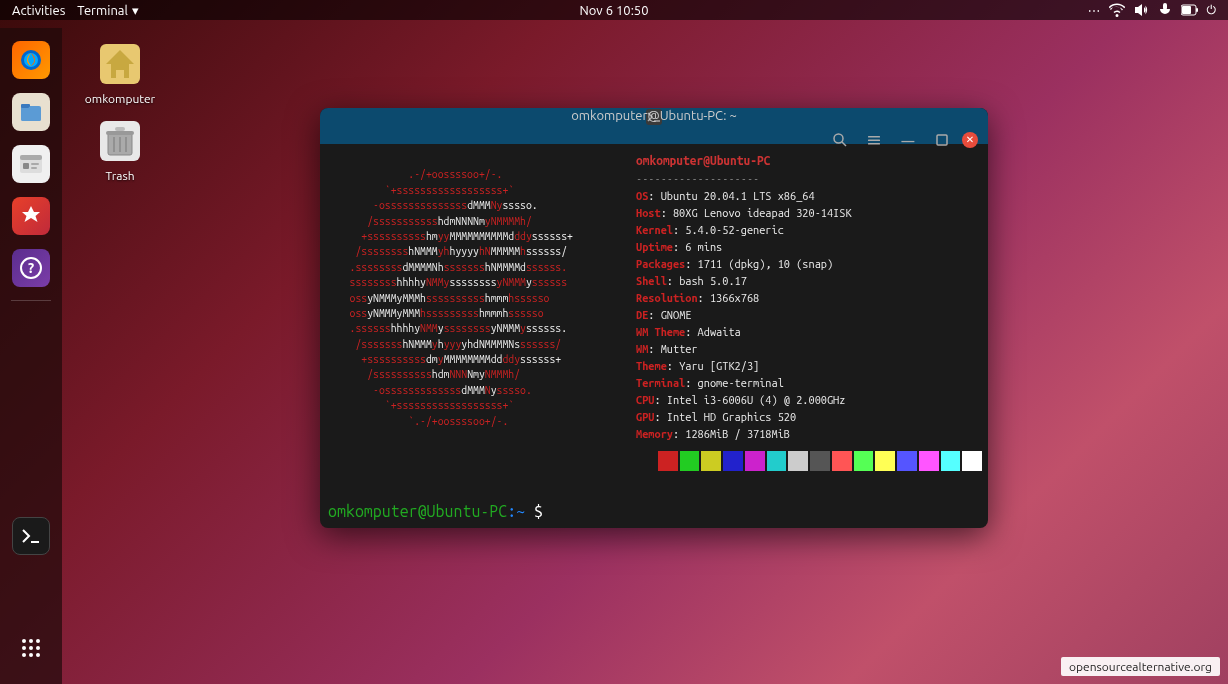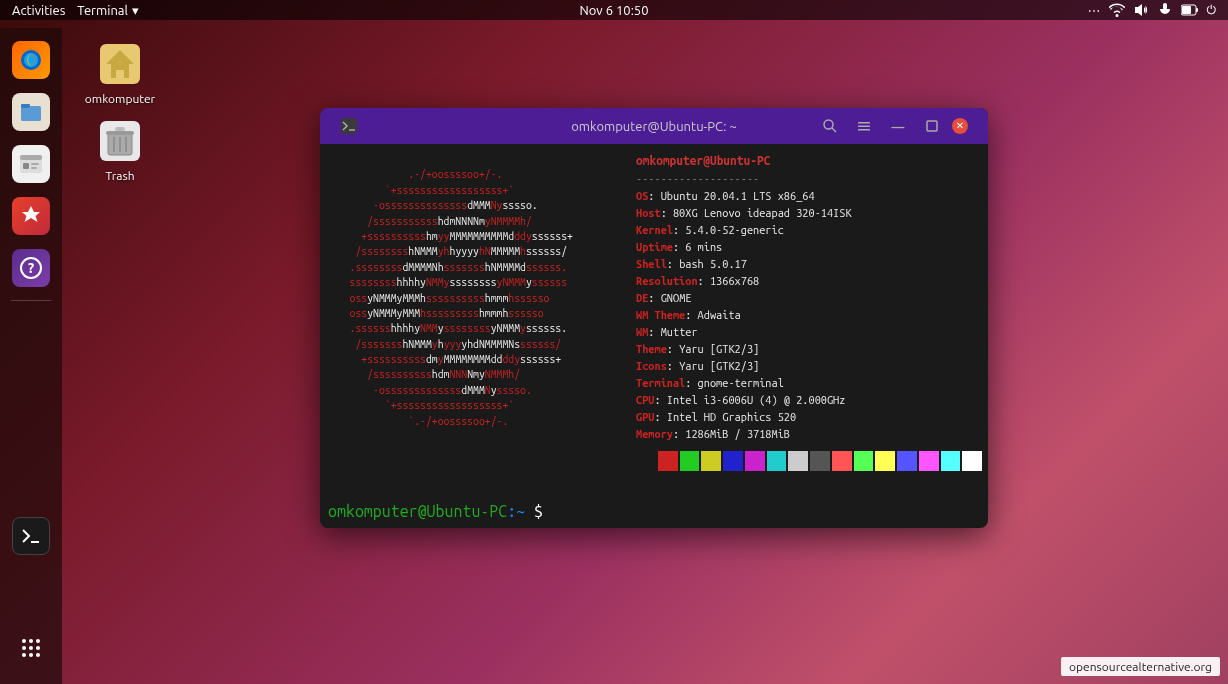--- a/index.html
+++ b/index.html
@@ -112,26 +112,27 @@
       height: 420px;
       background: #1a1a1a;
       border-radius: 8px;
       box-shadow: 0 8px 32px rgba(0,0,0,0.6);
       display: flex;
       flex-direction: column;
       overflow: hidden;
     }
     .terminal-titlebar {
       height: 36px;
-      background: #4c1d95;
+      background: #0c4a6e;
       display: flex;
       align-items: center;
       justify-content: space-between;
-      padding: 0 20px;
+      padding: 0 10px;
       flex-shrink: 0;
+      flex-direction: column;
     }
     .term-btn {
       width: 28px; height: 28px;
       border-radius: 4px;
       display: flex; align-items: center; justify-content: center;
       cursor: pointer;
       color: #ccc;
       font-size: 16px;
     }
 
@@ -412,27 +413,27 @@
 
     <div class="terminal-right">
       <div style="color:#cc3333;font-family:'Ubuntu Mono','Courier New',monospace;font-size:12px;font-weight:bold;">omkomputer@Ubuntu-PC</div>
       <div style="color:#888;font-family:'Ubuntu Mono','Courier New',monospace;font-size:11px;">--------------------</div>
 
       <div id="sysinfo-lines" style="font-family:'Ubuntu Mono','Courier New',monospace;font-size:11px;line-height:1.55;">
           <div><span style="color: rgb(204, 34, 34); font-weight: bold;">OS</span><span style="color: rgb(238, 238, 238);">: Ubuntu 20.04.1 LTS x86_64</span></div>
           <div><span style="color: rgb(204, 34, 34); font-weight: bold;">Host</span><span style="color: rgb(238, 238, 238);">: 80XG Lenovo ideapad 320-14ISK</span></div>
           <div><span style="color: rgb(204, 34, 34); font-weight: bold;">Kernel</span><span style="color: rgb(238, 238, 238);">: 5.4.0-52-generic</span></div>
           <div><span style="color: rgb(204, 34, 34); font-weight: bold;">Uptime</span><span style="color: rgb(238, 238, 238);">: 6 mins</span></div>
+          <div><span style="color: rgb(204, 34, 34); font-weight: bold;">Packages</span><span style="color: rgb(238, 238, 238);">: 1711 (dpkg), 10 (snap)</span></div>
           <div><span style="color: rgb(204, 34, 34); font-weight: bold;">Shell</span><span style="color: rgb(238, 238, 238);">: bash 5.0.17</span></div>
           <div><span style="color: rgb(204, 34, 34); font-weight: bold;">Resolution</span><span style="color: rgb(238, 238, 238);">: 1366x768</span></div>
           <div><span style="color: rgb(204, 34, 34); font-weight: bold;">DE</span><span style="color: rgb(238, 238, 238);">: GNOME</span></div>
           <div><span style="color: rgb(204, 34, 34); font-weight: bold;">WM Theme</span><span style="color: rgb(238, 238, 238);">: Adwaita</span></div>
           <div><span style="color: rgb(204, 34, 34); font-weight: bold;">WM</span><span style="color: rgb(238, 238, 238);">: Mutter</span></div>
           <div><span style="color: rgb(204, 34, 34); font-weight: bold;">Theme</span><span style="color: rgb(238, 238, 238);">: Yaru [GTK2/3]</span></div>
-          <div><span style="color: rgb(204, 34, 34); font-weight: bold;">Icons</span><span style="color: rgb(238, 238, 238);">: Yaru [GTK2/3]</span></div>
           <div><span style="color: rgb(204, 34, 34); font-weight: bold;">Terminal</span><span style="color: rgb(238, 238, 238);">: gnome-terminal</span></div>
           <div><span style="color: rgb(204, 34, 34); font-weight: bold;">CPU</span><span style="color: rgb(238, 238, 238);">: Intel i3-6006U (4) @ 2.000GHz</span></div>
           <div><span style="color: rgb(204, 34, 34); font-weight: bold;">GPU</span><span style="color: rgb(238, 238, 238);">: Intel HD Graphics 520</span></div>
           <div><span style="color: rgb(204, 34, 34); font-weight: bold;">Memory</span><span style="color: rgb(238, 238, 238);">: 1286MiB / 3718MiB</span></div>
         </div>
 
       <div class="color-swatches" id="swatches-container" style="margin-top:8px;">
           <div class="swatch" style="background: rgb(26, 26, 26);"></div>
           <div class="swatch" style="background: rgb(204, 34, 34);"></div>
           <div class="swatch" style="background: rgb(34, 204, 34);"></div>

